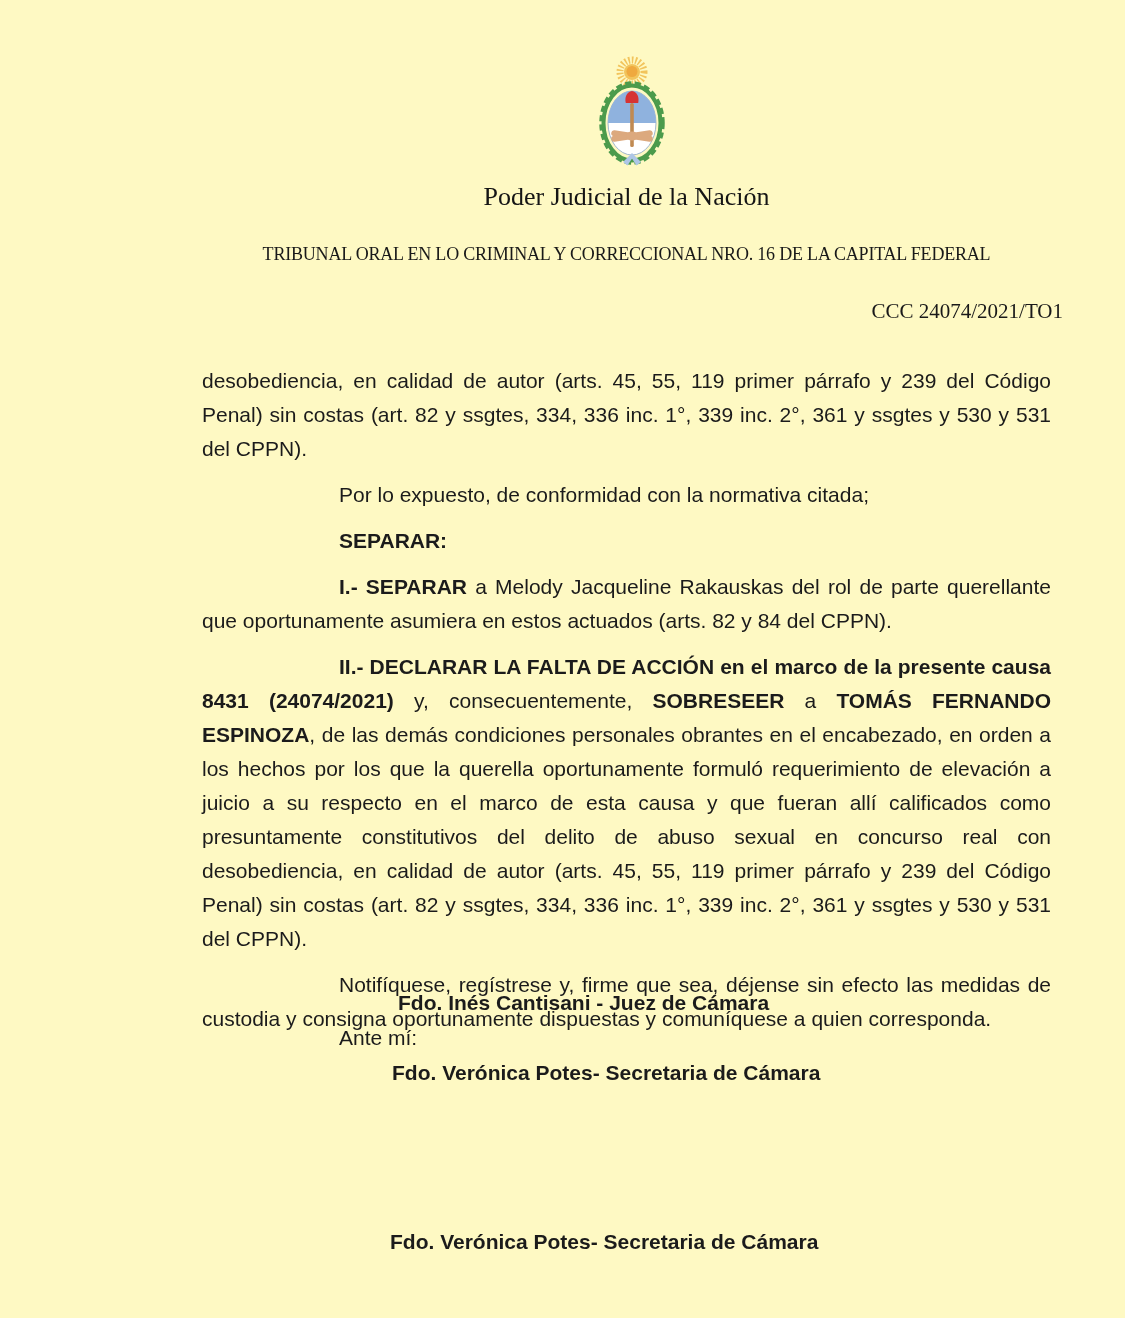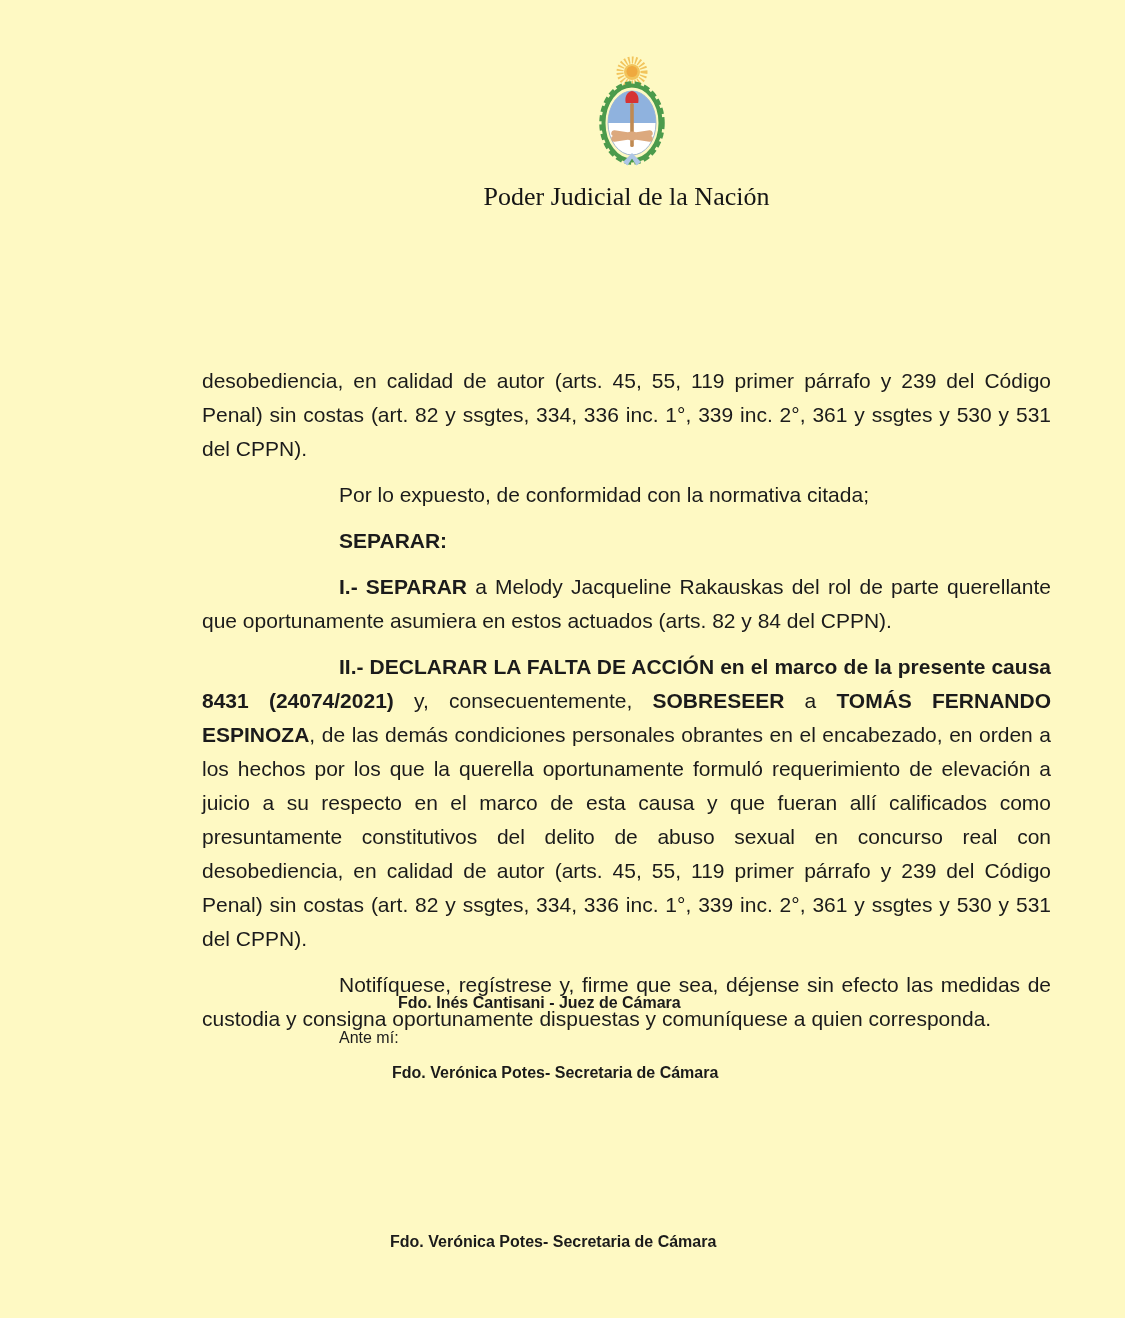--- a/index.html
+++ b/index.html
@@ -34,21 +34,21 @@
   
   .doc-body{
     position:absolute;top:352px;left:190px;width:873px;
     font-size:21px;line-height:34px;text-align:justify;
   }
   .para{margin:12px;padding:0;}
   .para.indent{text-indent:137px;}
   .b{font-weight:bold;}
 
   
-  .sig{position:absolute;white-space:nowrap;font-size:16px;line-height:24px;}
+  .sig{position:absolute;white-space:nowrap;font-size:21px;line-height:24px;}
   .sig.bold{font-weight:bold;}
   .sig-judge{top:991px;left:398px;}
   .ante-mi{top:1026px;left:339px;}
   .sig-secretary{top:1061px;left:392px;}
   .closing-note{top:1163px;left:199px;}
   .sig-secretary-2{top:1230px;left:390px;}
 </style>
 </head>
 <body>
 
@@ -81,20 +81,22 @@
         <rect x="14" y="79" width="42" height="6" rx="3" transform="rotate(9 35 82)" fill="#DCA97E"></rect>
         <rect x="14" y="79" width="42" height="6" rx="3" transform="rotate(-9 35 82)" fill="#DCA97E"></rect>
         <ellipse cx="35" cy="82" rx="6" ry="4.5" fill="#DCA97E"></ellipse>
       </g>
 
       <path d="M 35 99 l -9 9 l 4.5 3.5 l 4.5 -7 l 4.5 7 l 4.5 -3.5 z" fill="#AEC6E6"></path>
     </svg>
   </div>
 
   <div class="institution">Poder Judicial de la Nación</div>
+  <div class="tribunal">TRIBUNAL ORAL EN LO CRIMINAL Y CORRECCIONAL NRO. 16 DE LA CAPITAL FEDERAL</div>
+  <div class="case-number">CCC 24074/2021/TO1</div>
 
   <div class="doc-body">
       <p class="para"><span>desobediencia, en calidad de autor (arts. 45, 55, 119 primer párrafo y 239 del Código Penal) sin costas (art. 82 y ssgtes, 334, 336 inc. 1°, 339 inc. 2°, 361 y ssgtes y 530 y 531 del CPPN).</span></p>
       <p class="para indent"><span>Por lo expuesto, de conformidad con la normativa citada;</span></p>
       <p class="para indent"><span class="b">SEPARAR:</span></p>
       <p class="para indent"><span class="b">I.- SEPARAR</span><span> a Melody Jacqueline Rakauskas del rol de parte querellante que oportunamente asumiera en estos actuados (arts. 82 y 84 del CPPN).</span></p>
       <p class="para indent"><span class="b">II.- DECLARAR LA FALTA DE ACCIÓN en el marco de la presente causa 8431 (24074/2021)</span><span> y, consecuentemente, </span><span class="b">SOBRESEER</span><span> a </span><span class="b">TOMÁS FERNANDO ESPINOZA</span><span>, de las demás condiciones personales obrantes en el encabezado, en orden a los hechos por los que la querella oportunamente formuló requerimiento de elevación a juicio a su respecto en el marco de esta causa y que fueran allí calificados como presuntamente constitutivos del delito de abuso sexual en concurso real con desobediencia, en calidad de autor (arts. 45, 55, 119 primer párrafo y 239 del Código Penal) sin costas (art. 82 y ssgtes, 334, 336 inc. 1°, 339 inc. 2°, 361 y ssgtes y 530 y 531 del CPPN).</span></p>
       <p class="para indent"><span>Notifíquese, regístrese y, firme que sea, déjense sin efecto las medidas de custodia y consigna oportunamente dispuestas y comuníquese a quien corresponda.</span></p>
     </div>
 

